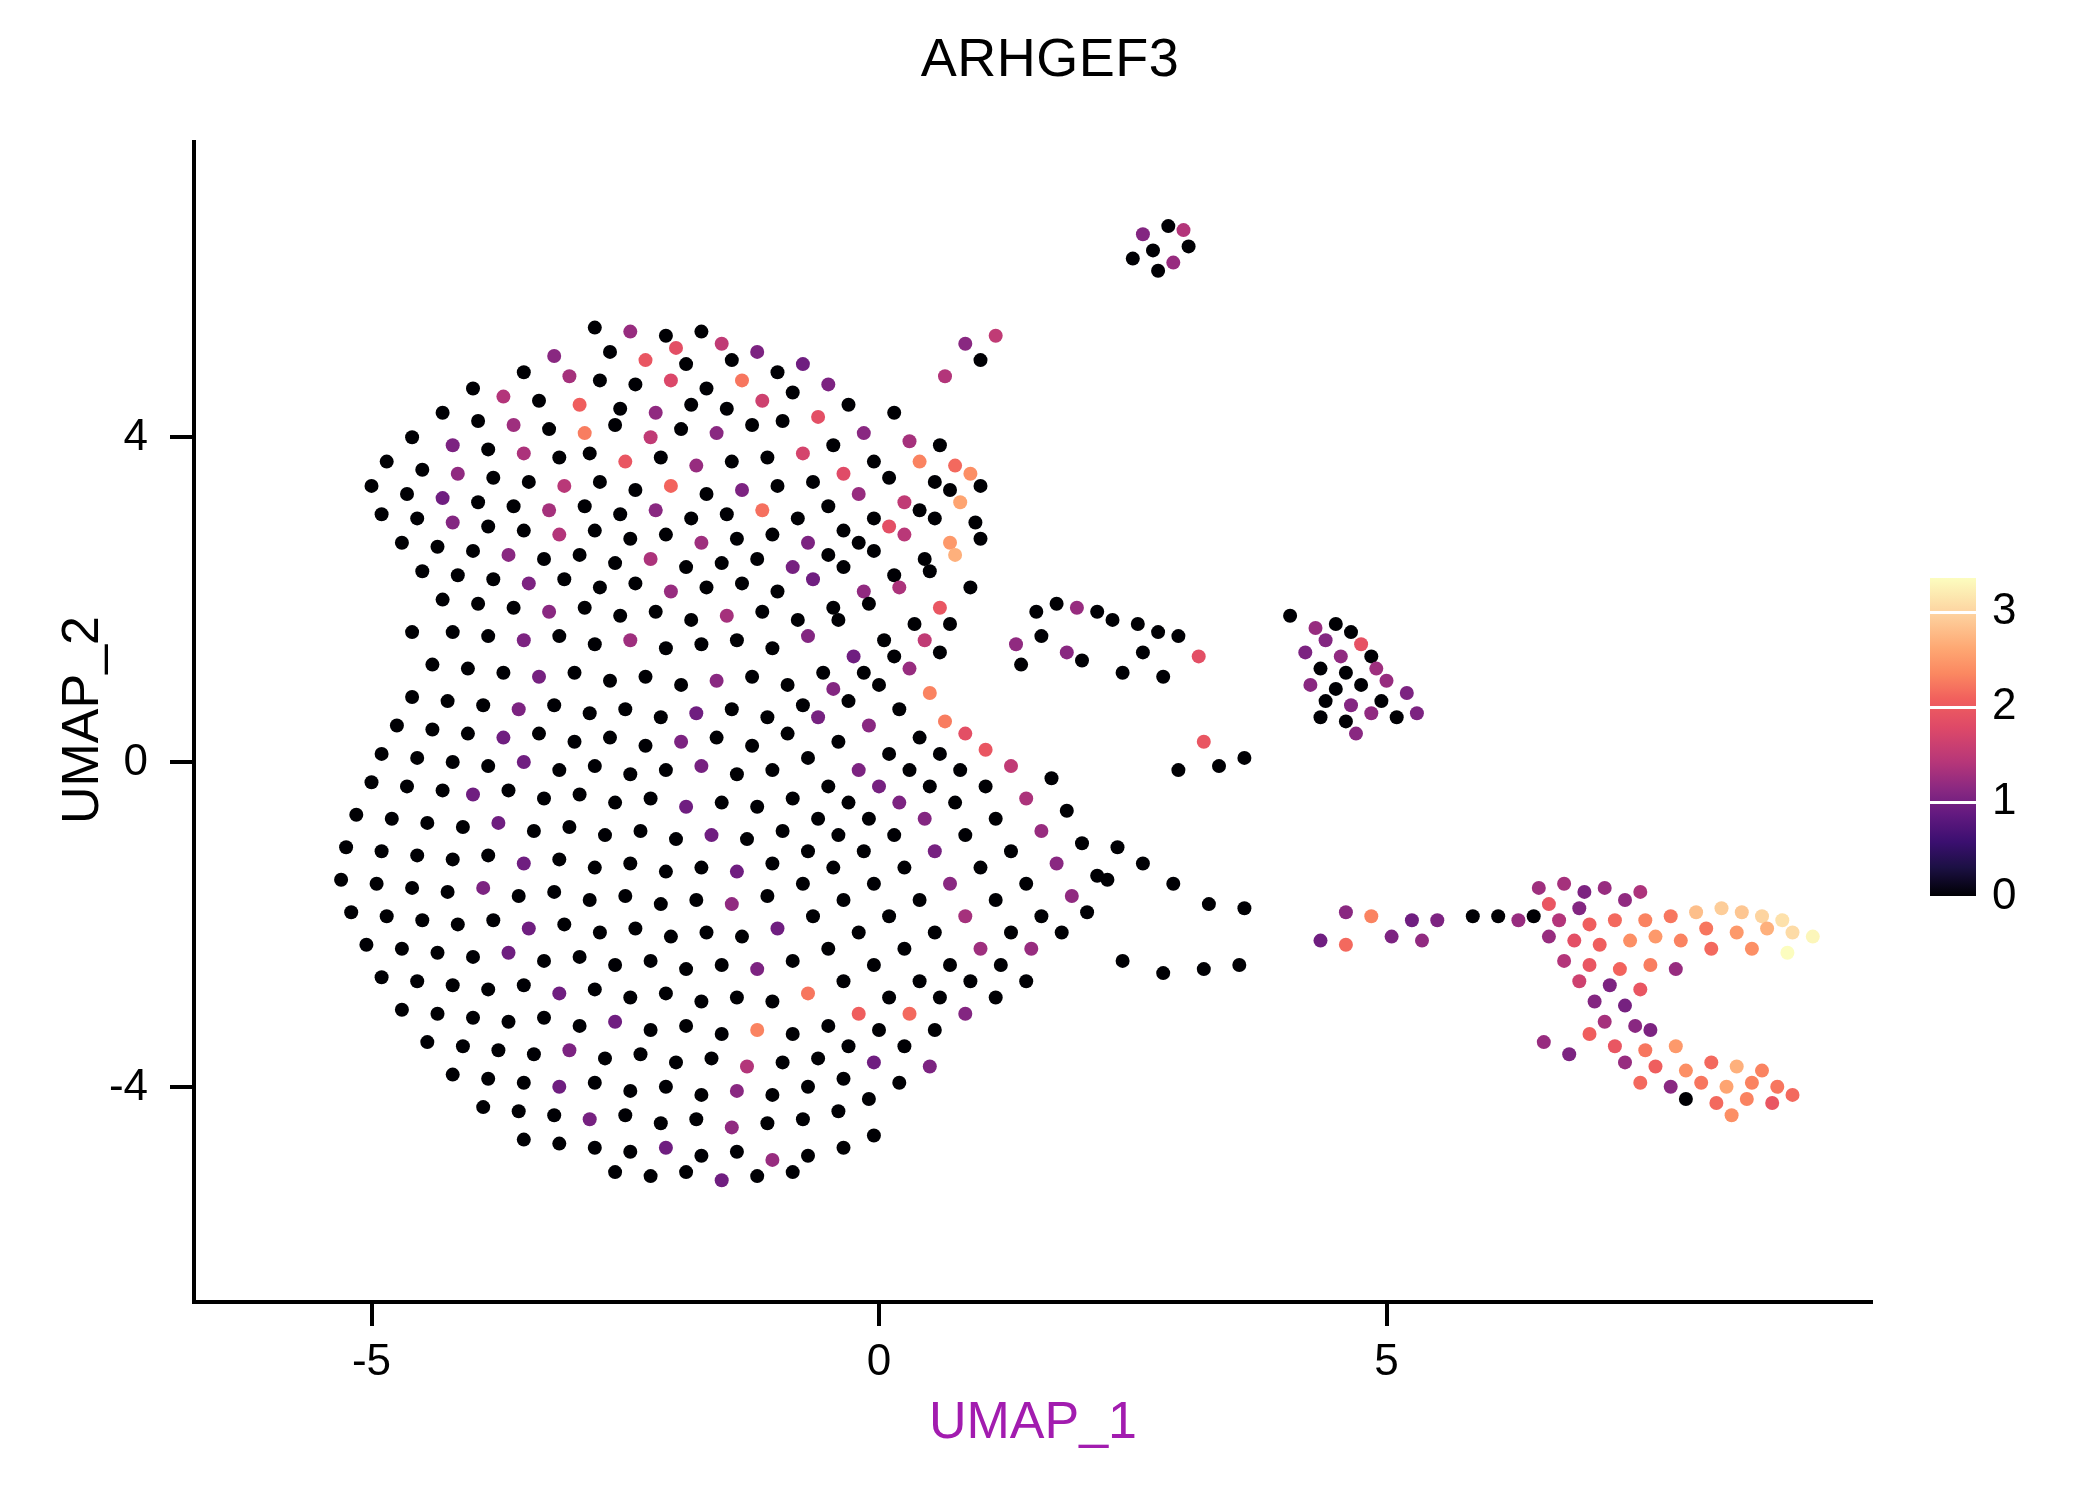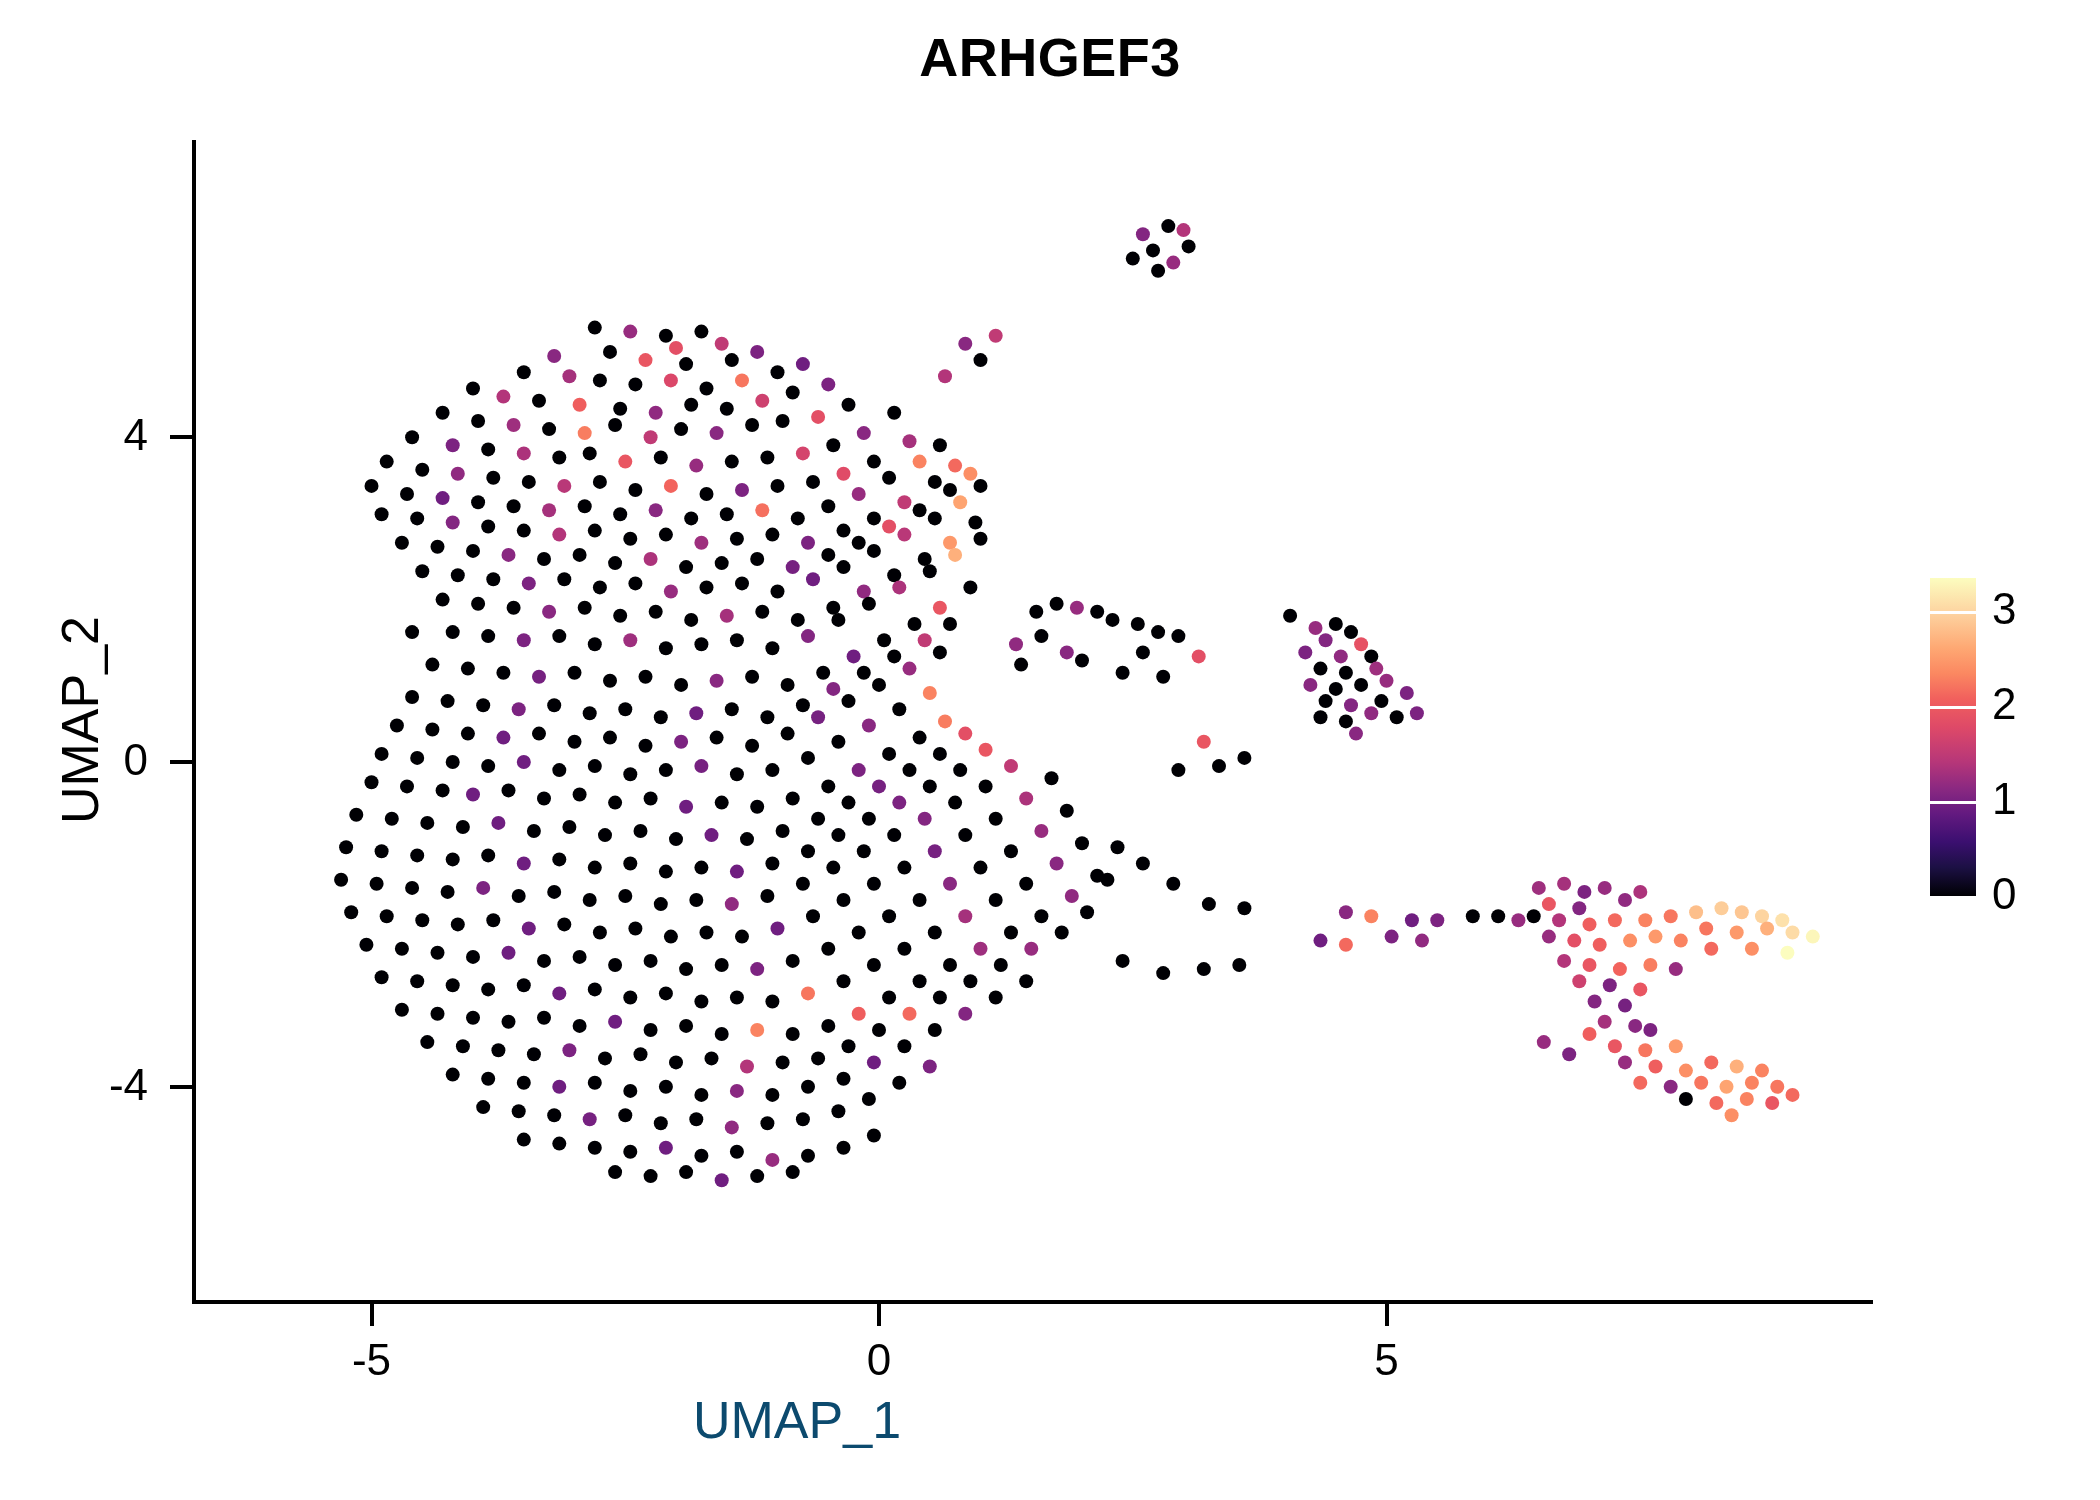--- a/index.html
+++ b/index.html
@@ -5,21 +5,21 @@
   html,body{margin:0;padding:0;}
   body{
     width:2100px;height:1500px;background:#ffffff;
     font-family:"Liberation Sans", sans-serif;
     overflow:hidden;position:relative;
   }
   #root{position:absolute;left:0;top:0;width:2100px;height:1500px;}
 
   #plot-title{
     position:absolute;left:0;top:26px;width:2100px;
-    text-align:center;font-size:54px;font-weight:bold;color:#000;
+    text-align:center;font-size:54px;font-weight:normal;color:#000;
     letter-spacing:0.5px;
   }
 
   
   #panel{
     position:absolute;
     left:194px;top:140px;
     width:1679px;height:1162px;
     background:#ffffff;
   }
@@ -39,21 +39,21 @@
     position:absolute;text-align:right;font-size:44px;color:#000;
     width:120px;line-height:1;
   }
   .xtick-label{
     position:absolute;text-align:center;font-size:44px;color:#000;
     width:140px;line-height:1;
   }
 
   #x-axis-title{
     position:absolute;left:693px;top:1390px;width:680px;
-    font-size:52px;color:#0c4a6e;
+    text-align:center;font-size:52px;color:#a21caf;
   }
   #y-axis-title{
     position:absolute;left:-260px;top:690px;width:680px;
     text-align:center;font-size:52px;color:#000;
     transform:rotate(-90deg);transform-origin:center center;
   }
 
   
   #legend{position:absolute;left:1930px;top:578px;width:150px;height:330px;}
   #colorbar{

